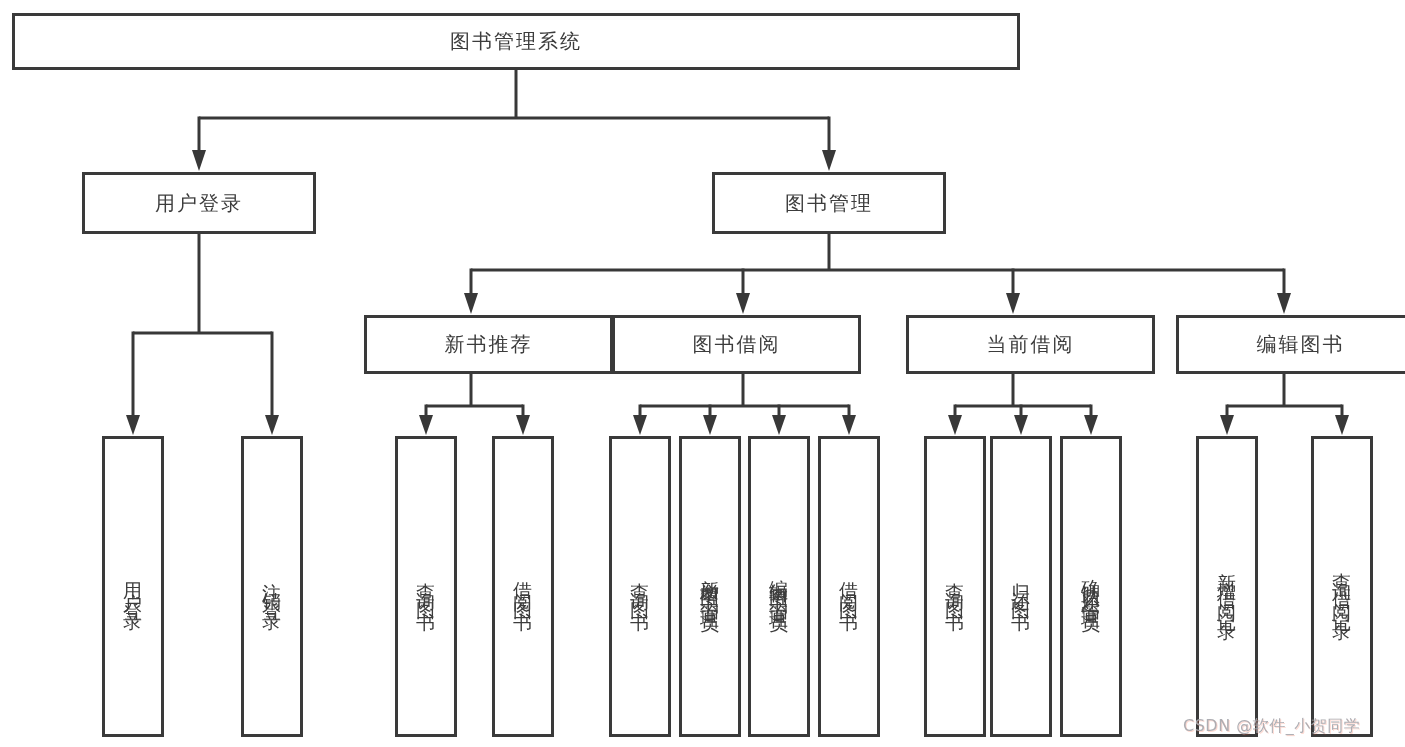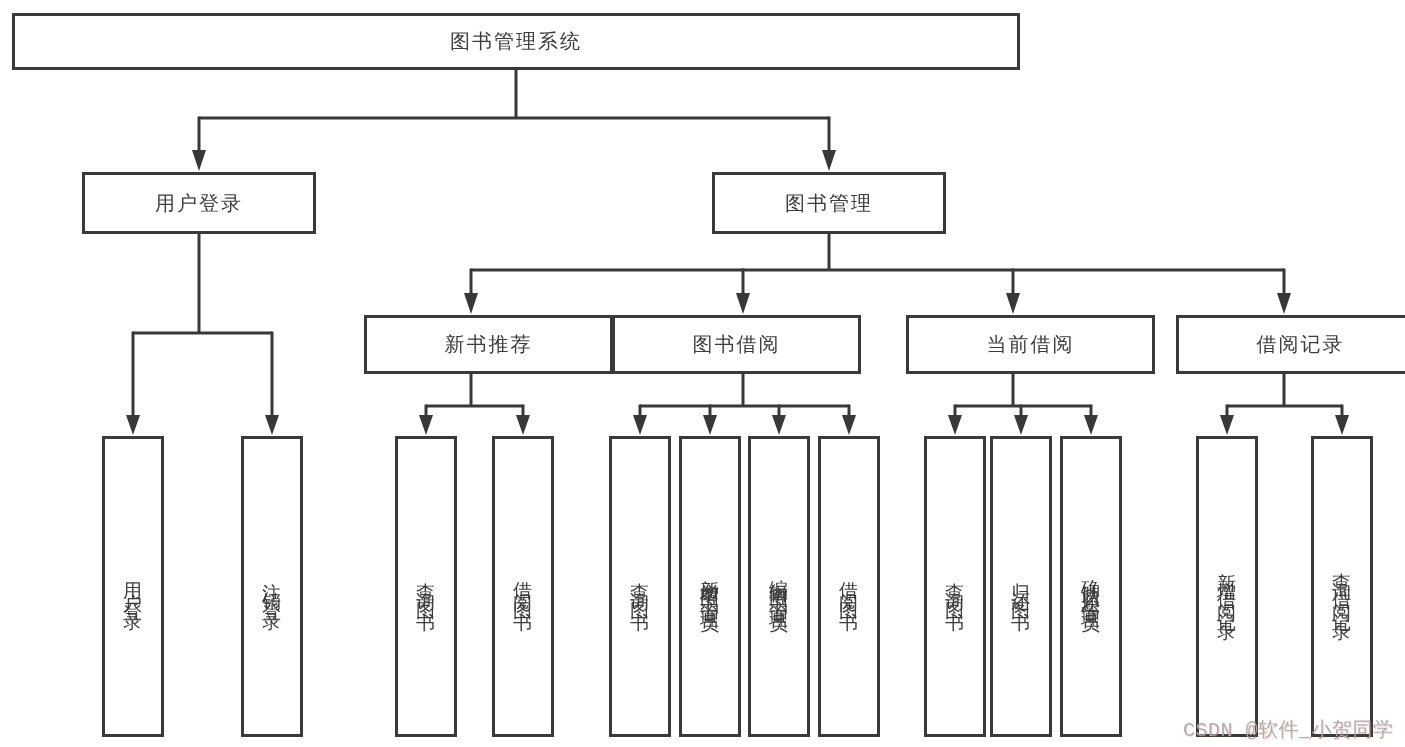--- a/index.html
+++ b/index.html
@@ -58,27 +58,26 @@
   .leaf-7  { left: 818px; }
   .leaf-8  { left: 924px; }
   .leaf-9  { left: 990px; }
   .leaf-10 { left: 1060px; }
   .leaf-11 { left: 1196px; }
   .leaf-12 { left: 1311px; }
   .watermark {
     position: absolute;
     left: 1183px;
     top: 716px;
-    font-size: 20px;
+    font-size: 16px;
     letter-spacing: 0.5px;
     color: rgba(170, 170, 175, 0.95);
     text-shadow: 1px 1px 0 rgba(252, 85, 49, 0.22);
     white-space: nowrap;
     z-index: 5;
-    font-family: Liberation Mono, monospace;
   }
 </style>
 </head>
 <body>
 
 <div class="canvas">
 
   <svg class="connector-layer" width="1405" height="747" viewBox="0 0 1405 747" xmlns="http://www.w3.org/2000/svg">
     <g stroke="#383838" stroke-width="3" fill="none">
 
@@ -162,21 +161,21 @@
   <div class="node node-h l3 l3-0">
     <span class="label">新书推荐</span>
   </div>
   <div class="node node-h l3 l3-1">
     <span class="label">图书借阅</span>
   </div>
   <div class="node node-h l3 l3-2">
     <span class="label">当前借阅</span>
   </div>
   <div class="node node-h l3 l3-3">
-    <span class="label">借阅记录</span>
+    <span class="label">编辑图书</span>
   </div>
 
   <div class="node node-v leaf leaf-0">
     <span class="label">用户登录</span>
   </div>
   <div class="node node-v leaf leaf-1">
     <span class="label">注销登录</span>
   </div>
   <div class="node node-v leaf leaf-2">
     <span class="label">查询图书</span>

